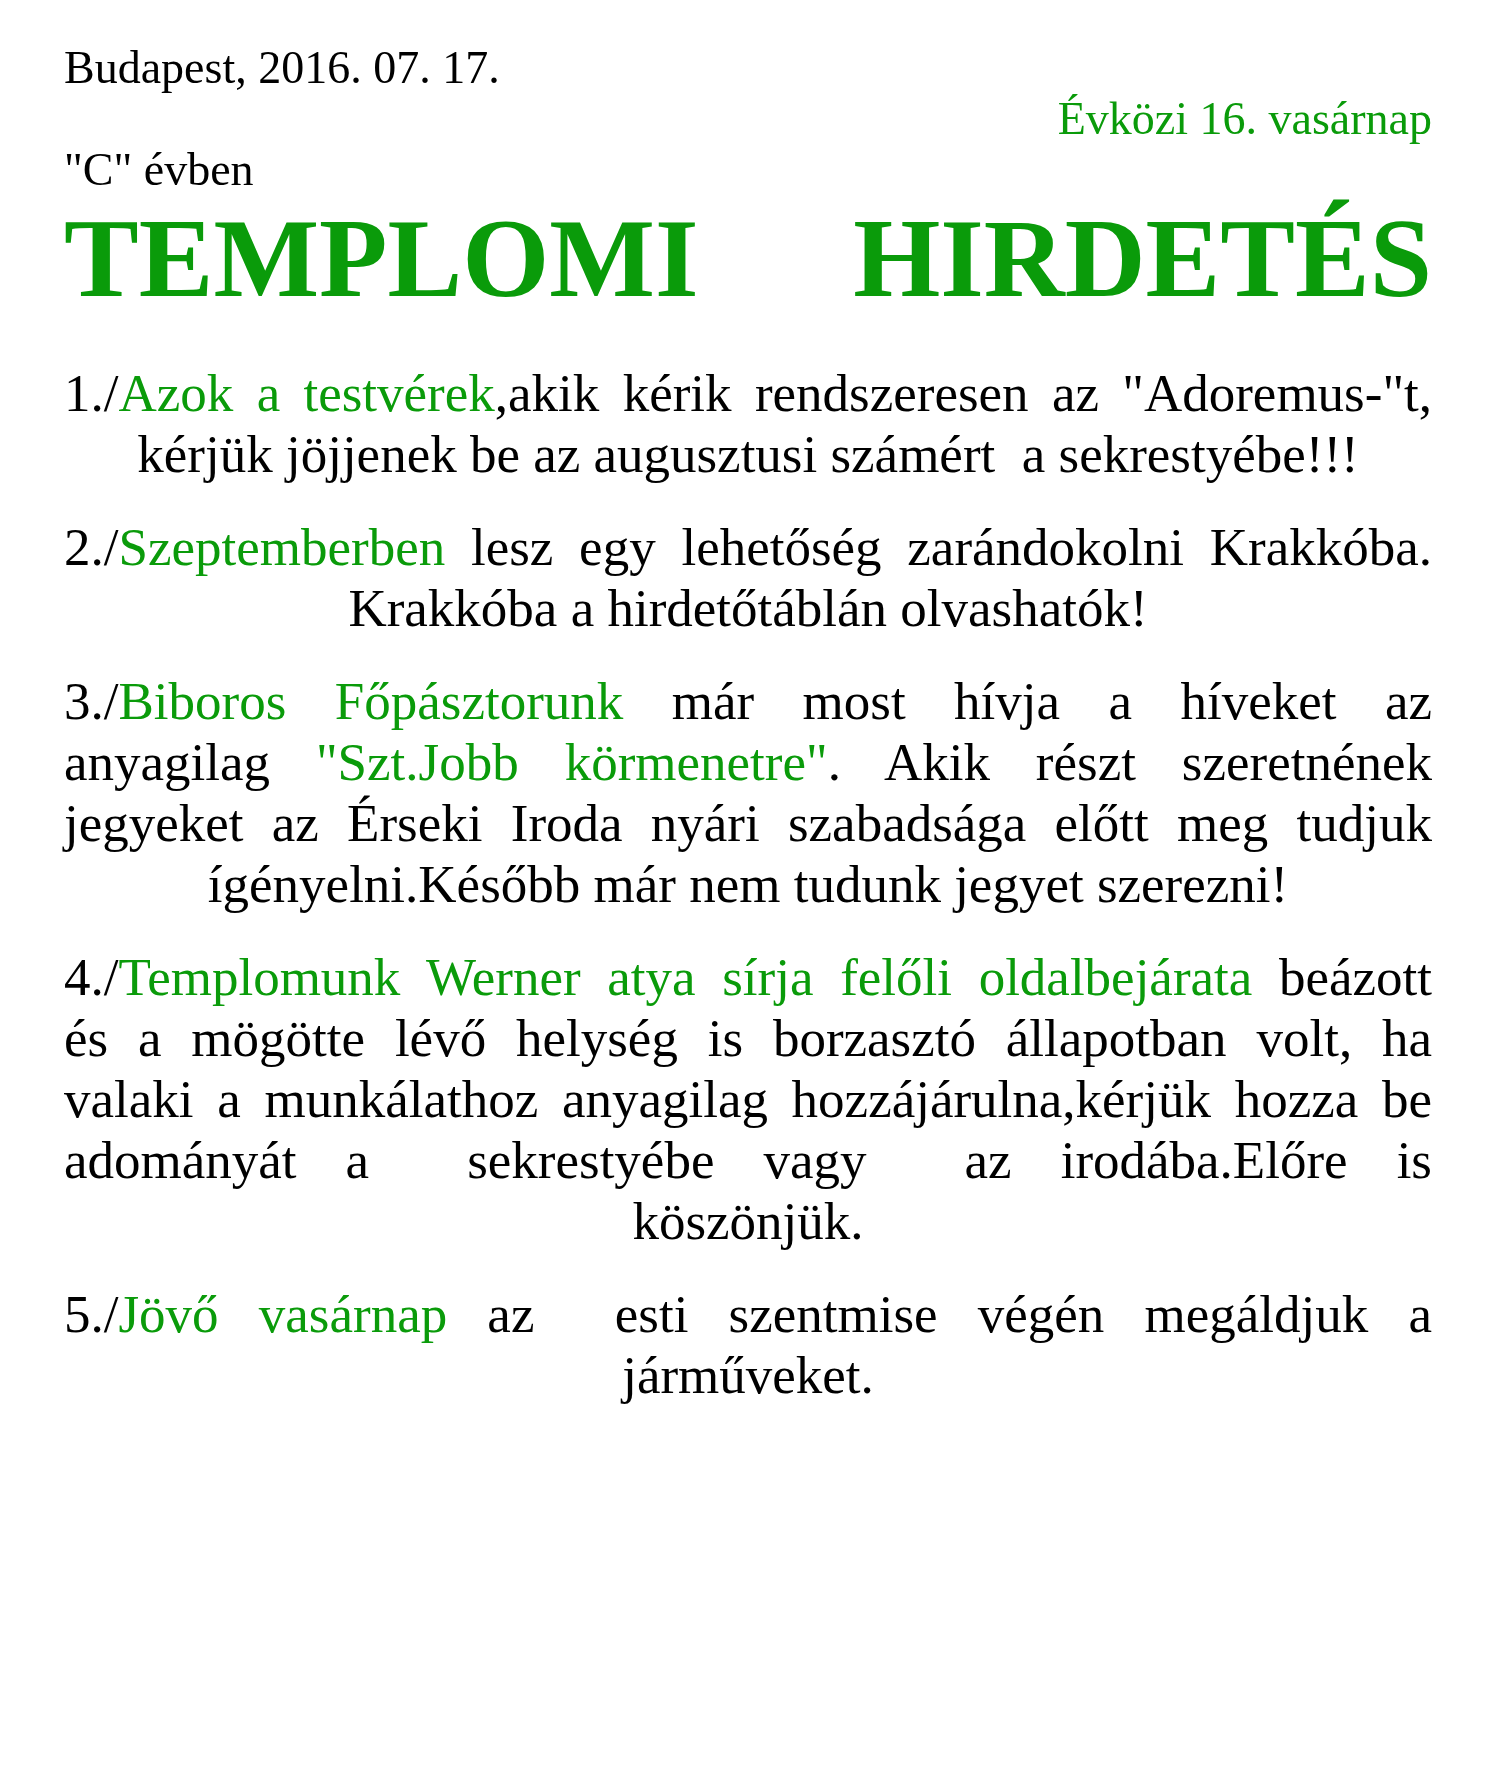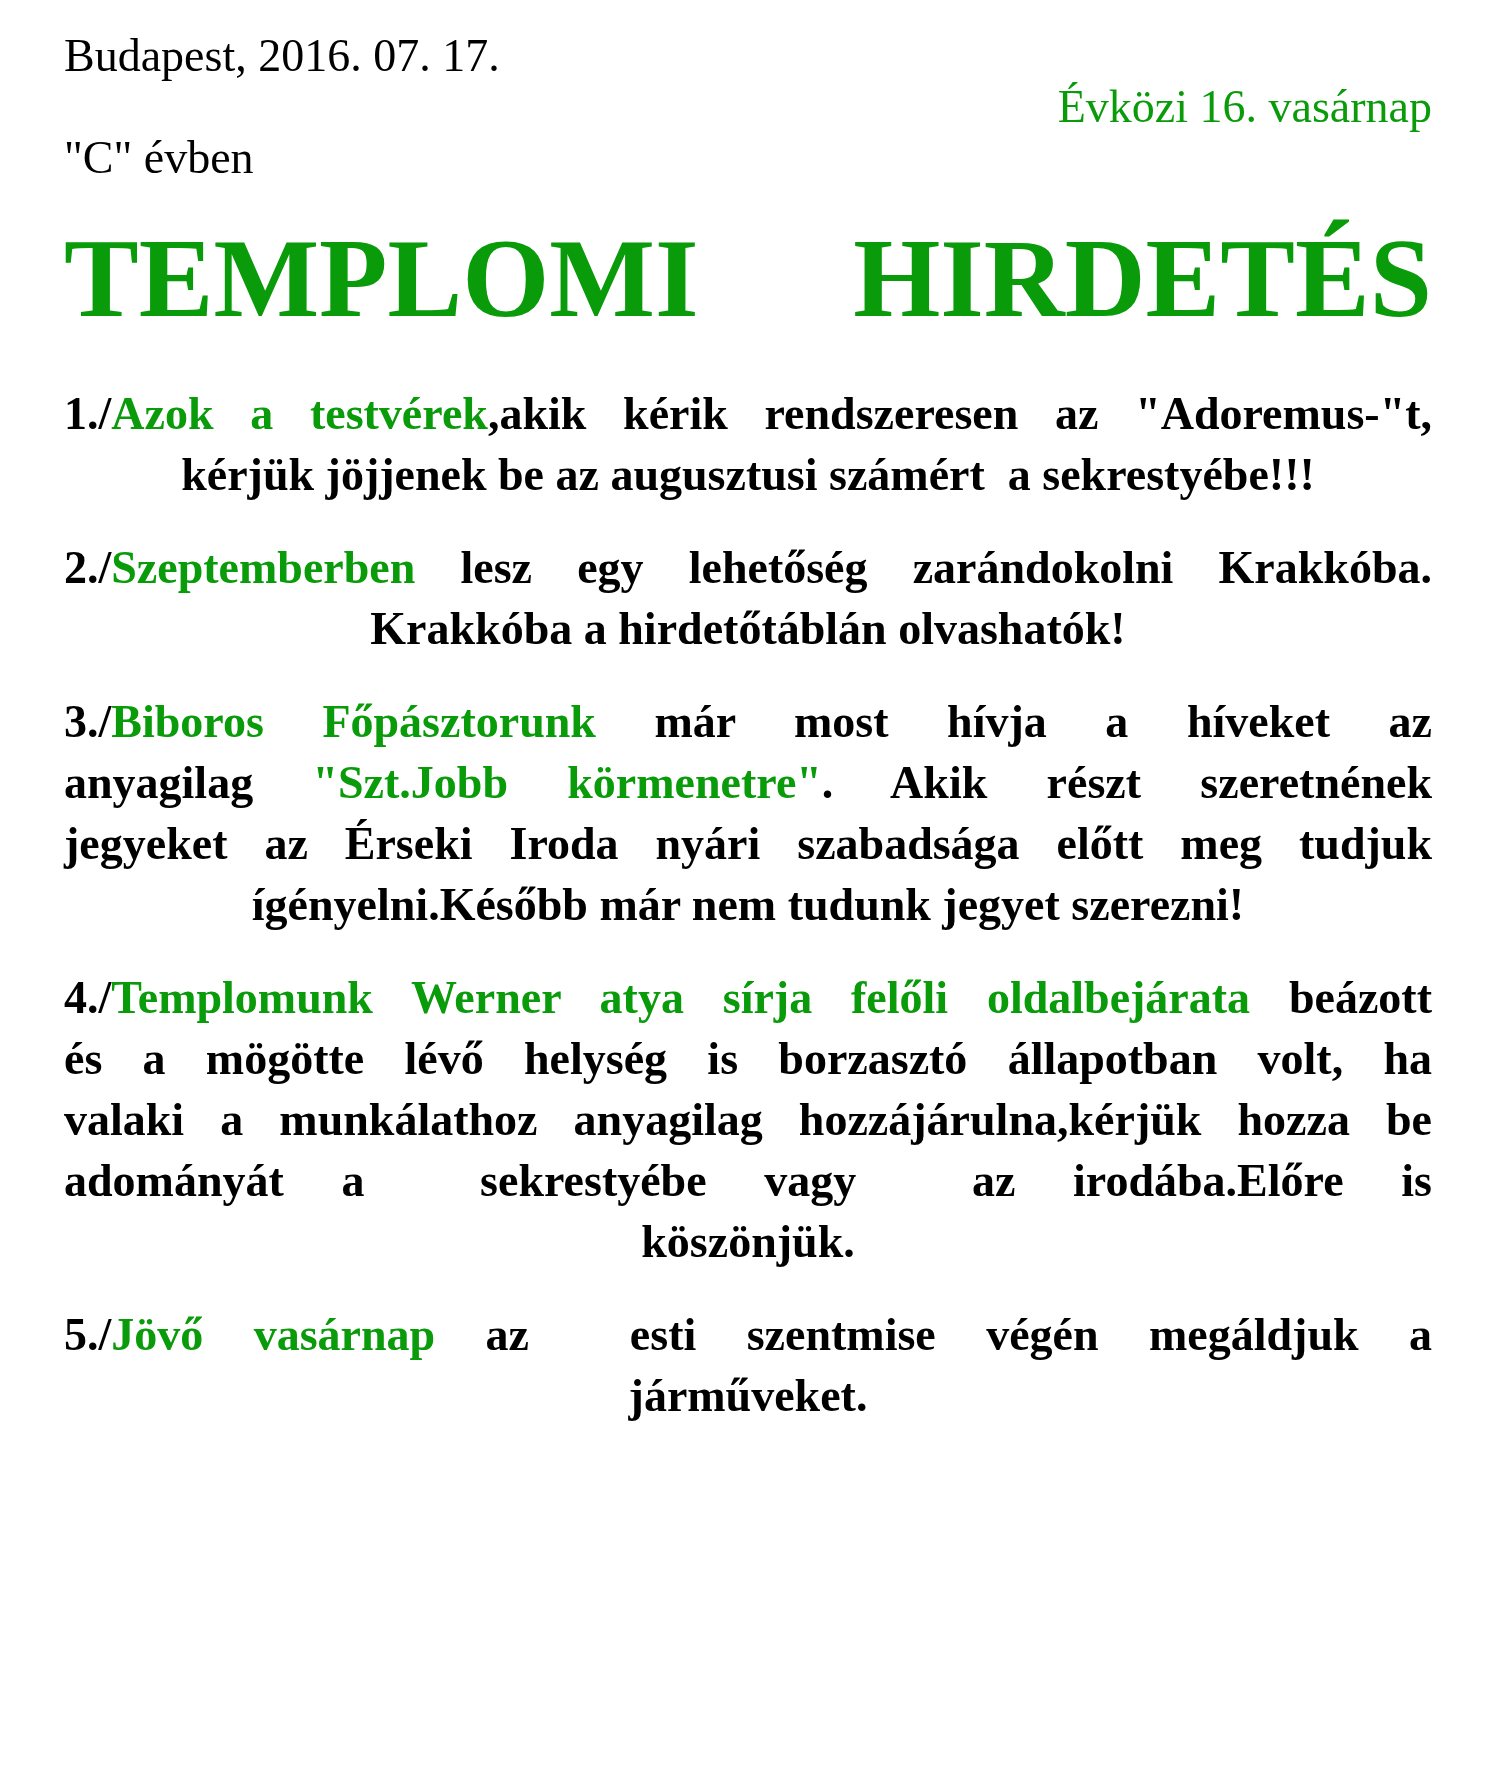--- a/index.html
+++ b/index.html
@@ -5,40 +5,40 @@
   html,body{margin:0;padding:0;background:#ffffff;}
   .page{
     position:relative;
     width:1496px;
     height:1783px;
     background:#ffffff;
     overflow:hidden;
     font-family:"Liberation Serif","DejaVu Serif",serif;
     color:#000000;
     box-sizing:border-box;
-    padding:30px 64px 0 64px;
+    padding:42px 64px 0 64px;
   }
   .hdr-line{
     font-size:46px;
     line-height:51px;
     white-space:nowrap;
   }
   .green{color:var(--green,#0a9b0a);text-align:right;}
   .black{color:#000000;}
   .title{
-    margin-top:32px;
+    margin-top:0;
     font-size:112px;
     line-height:126px;
     font-weight:bold;
     color:var(--green,#0a9b0a);
     text-align:justify;
     text-align-last:justify;
     -moz-text-align-last:justify;
   }
-  .body-text{font-size:46px;font-weight:bold;}
+  .body-text{font-size:53px;}
   .para{margin-top:32px;}
   .para.first{margin-top:42px;}
   .ln{
     line-height:61px;
     text-align:center;
   }
   .ln.just{
     text-align:justify;
     text-align-last:justify;
     -moz-text-align-last:justify;

